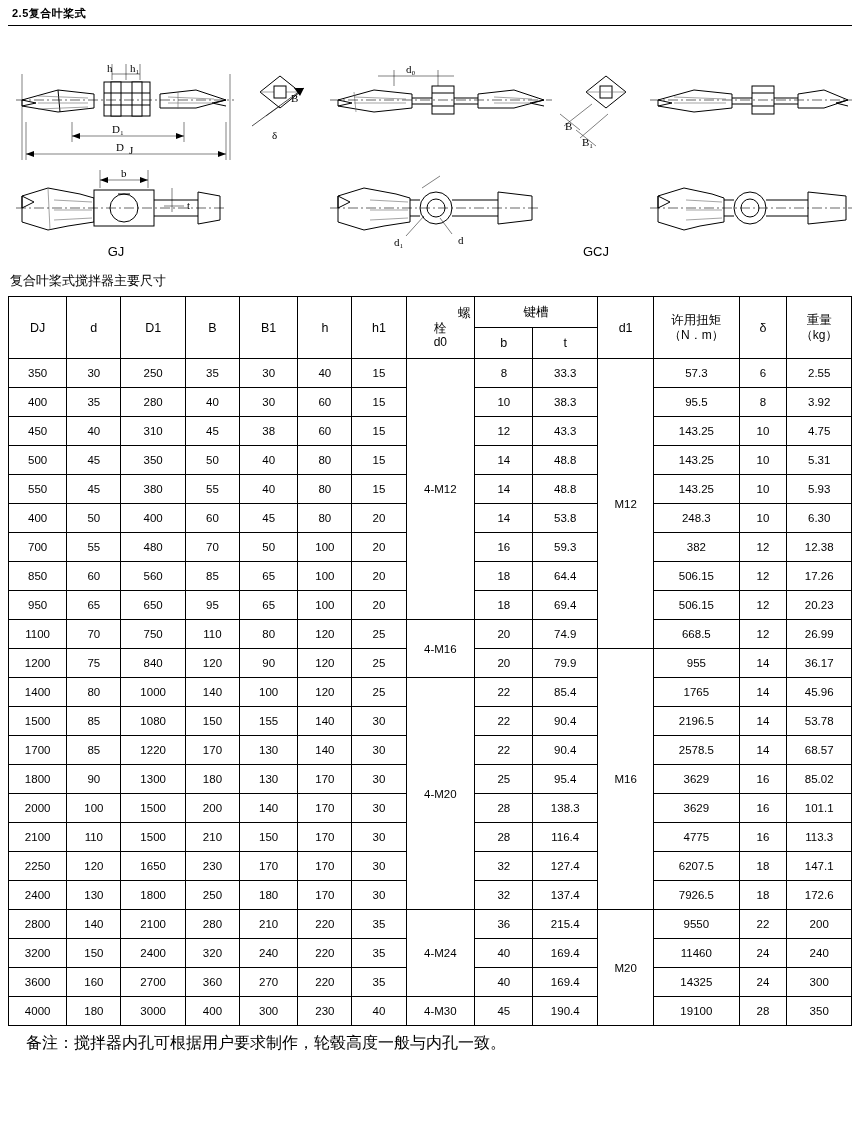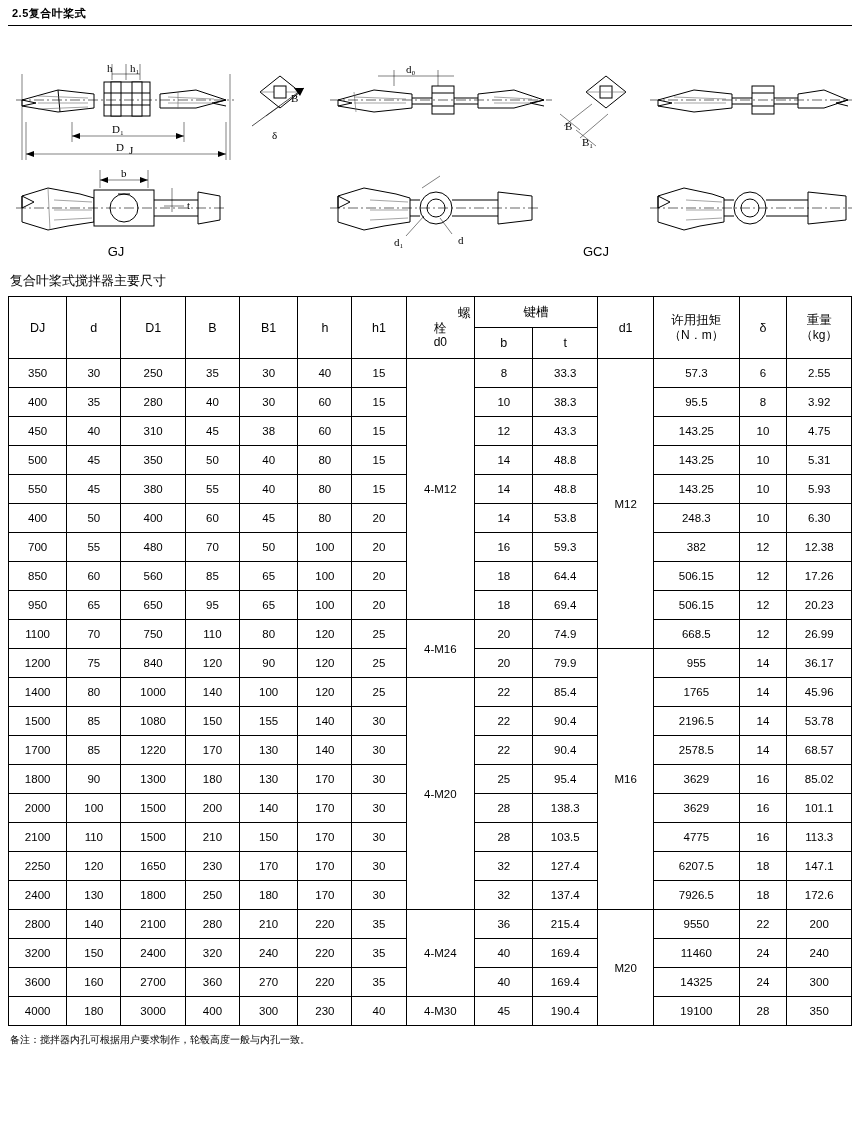--- a/index.html
+++ b/index.html
@@ -69,23 +69,23 @@
   .small-unit {
     font-size: 12px;
     display: block;
     line-height: 1.15;
   }
   .hdr-two {
     line-height: 1.2;
     margin-left: 48px;
   }
   .note {
-    font-size: 10px;
+    font-size: 16px;
     margin-top: 7px;
-    margin-left: 2px;
+    margin-left: 18px;
   }
   .label {
     font-size: 11px;
     font-family: "Liberation Serif", serif;
   }
   .fig-caption {
     font-size: 13px;
     font-family: "Liberation Sans", sans-serif;
   }
 </style>
@@ -518,21 +518,21 @@
         </tr>
         <tr>
           <td>2100</td>
           <td>110</td>
           <td>1500</td>
           <td>210</td>
           <td>150</td>
           <td>170</td>
           <td>30</td>
           <td>28</td>
-          <td>103.5</td>
+          <td>116.4</td>
           <td>4775</td>
           <td>16</td>
           <td>113.3</td>
         </tr>
         <tr>
           <td>2250</td>
           <td>120</td>
           <td>1650</td>
           <td>230</td>
           <td>170</td>

